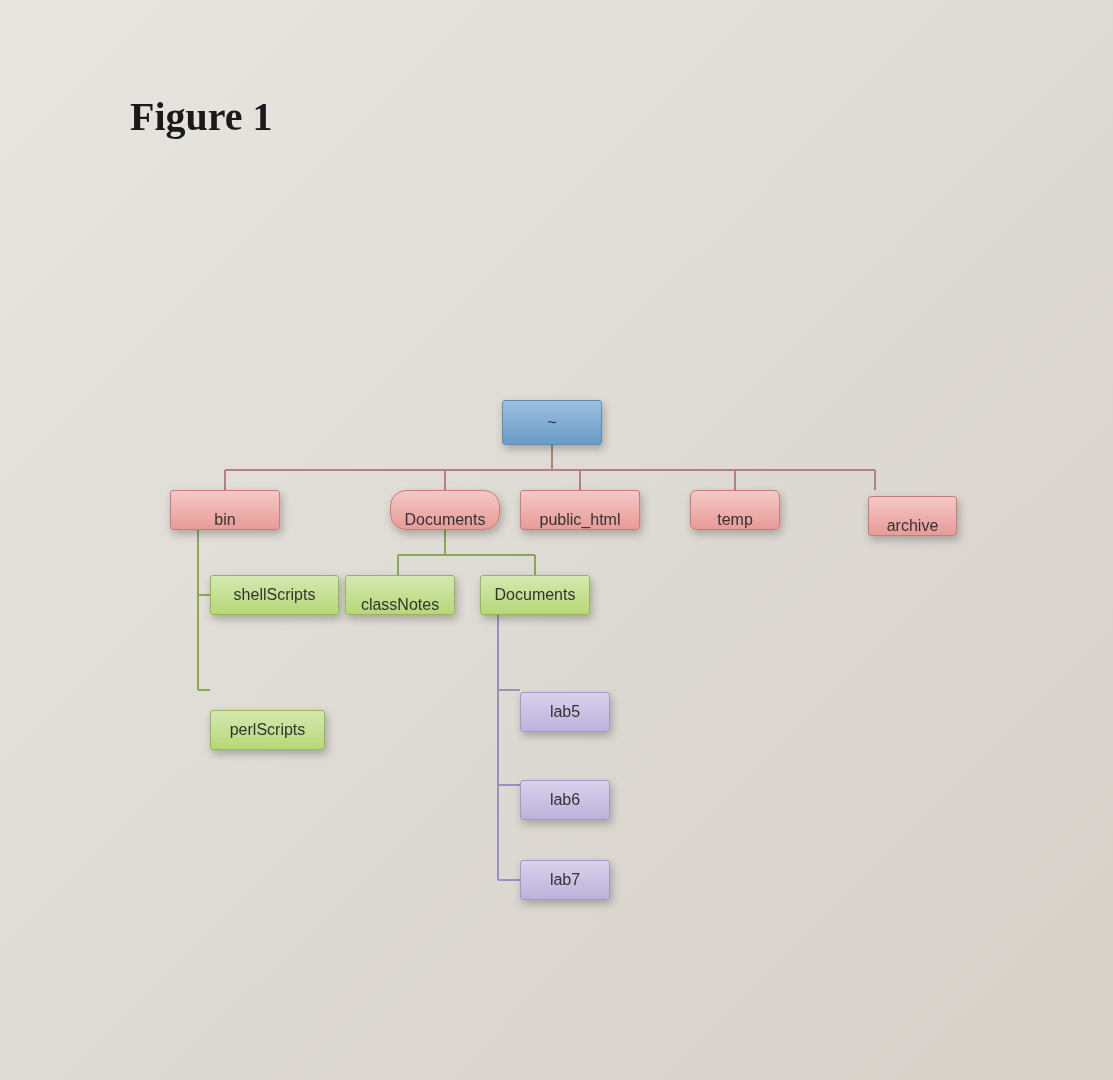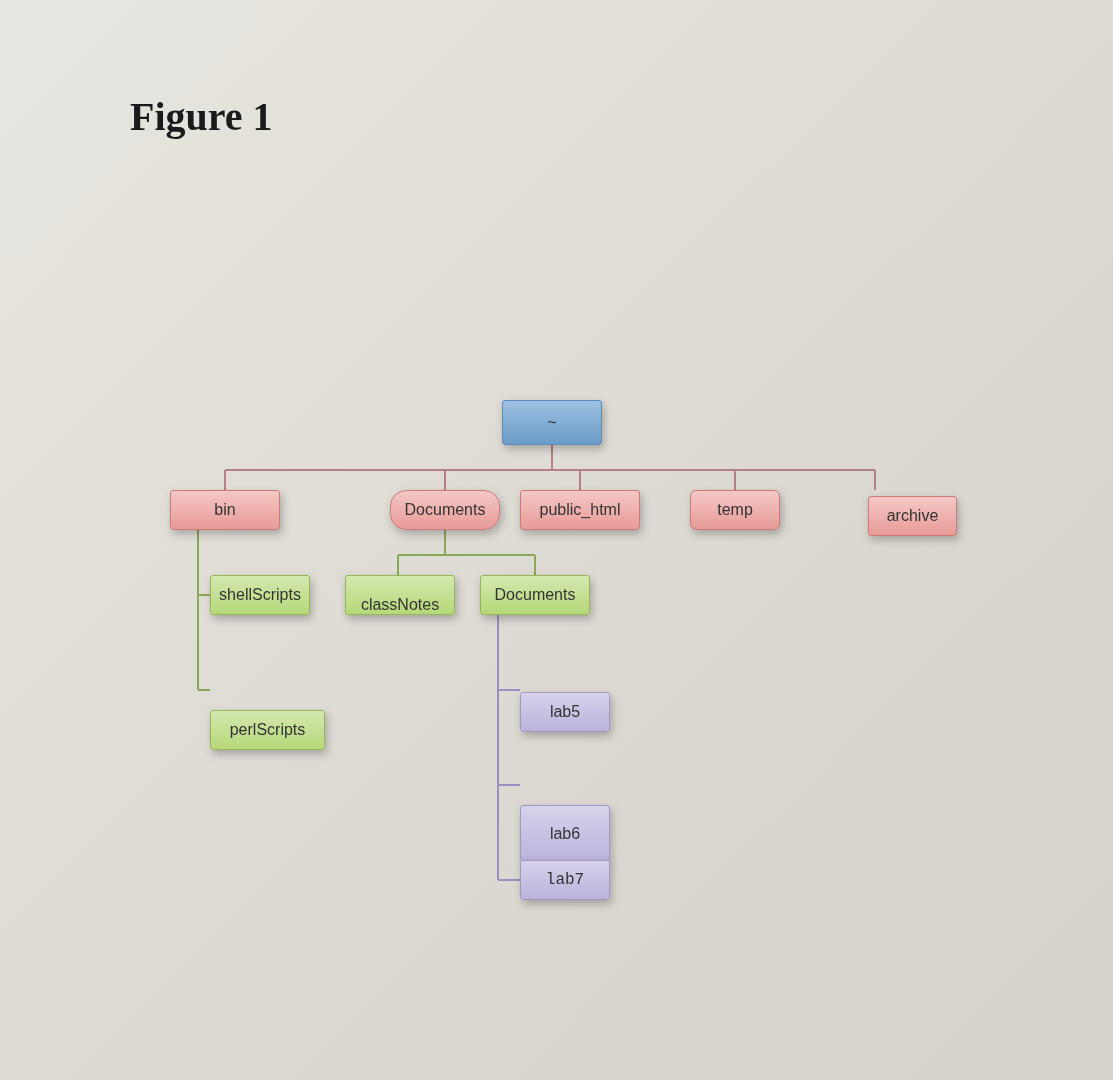--- a/index.html
+++ b/index.html
@@ -35,20 +35,21 @@
     padding: 0 4px;
     text-align: center;
   }
   .blue {
     background: linear-gradient(to bottom, #9cc0e0 0%, #6b9bc8 100%);
     border: 1px solid #5a8db8;
   }
   .red {
     background: linear-gradient(to bottom, #f4c8c6 0%, #e89b97 100%);
     border: 1px solid #cc7a76;
+    align-items: flex-end;
   }
   .green {
     background: linear-gradient(to bottom, #d4e8b0 0%, #b6d878 100%);
     border: 1px solid #94b856;
   }
   .purple {
     background: linear-gradient(to bottom, #d8d2eb 0%, #bcb2dc 100%);
     border: 1px solid #a298c6;
   }
   svg.connectors {
@@ -105,35 +106,35 @@
 <div class="node red" style="left:520px; top:490px; width:120px; height:40px;">
   <span>public_html</span>
 </div>
 <div class="node red" style="left:690px; top:490px; width:90px; height:40px;border-radius:6px;">
   <span>temp</span>
 </div>
 <div class="node red" style="left:868px; top:490px; width:89px; height:40px;margin-top:6px;">
   <span>archive</span>
 </div>
 
-<div class="node green" style="left:210px; top:575px; width:100px; height:40px;">
+<div class="node green" style="left:210px; top:575px; width:129px; height:40px;">
   <span>shellScripts</span>
 </div>
 <div class="node green" style="left:210px; top:670px; width:115px; height:40px;margin-top:40px;">
   <span>perlScripts</span>
 </div>
 
 <div class="node green" style="left:345px; top:575px; width:110px; height:40px;align-items:flex-end;">
   <span>classNotes</span>
 </div>
 <div class="node green" style="left:480px; top:575px; width:110px; height:40px;">
   <span>Documents</span>
 </div>
 
 <div class="node purple" style="left:520px; top:692px; width:90px; height:40px;">
   <span>lab5</span>
 </div>
-<div class="node purple" style="left:520px; top:805px; width:90px; height:57px;">
+<div class="node purple" style="left:520px; top:780px; width:90px; height:40px;">
   <span>lab6</span>
 </div>
-<div class="node purple" style="left:520px; top:860px; width:90px; height:40px;font-family:Liberation Mono, monospace;">
+<div class="node purple" style="left:520px; top:860px; width:90px; height:40px;">
   <span>lab7</span>
 </div>
 
 </body></html>

